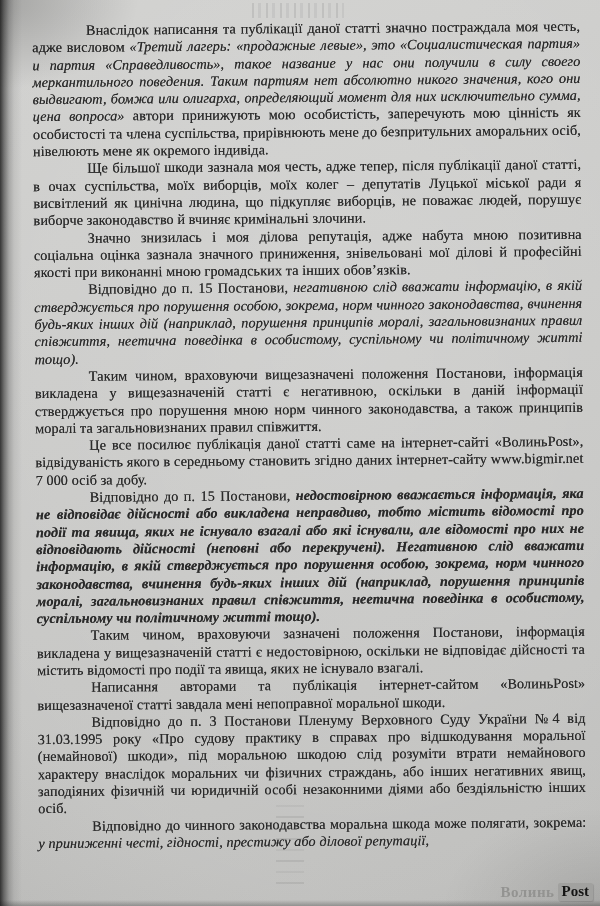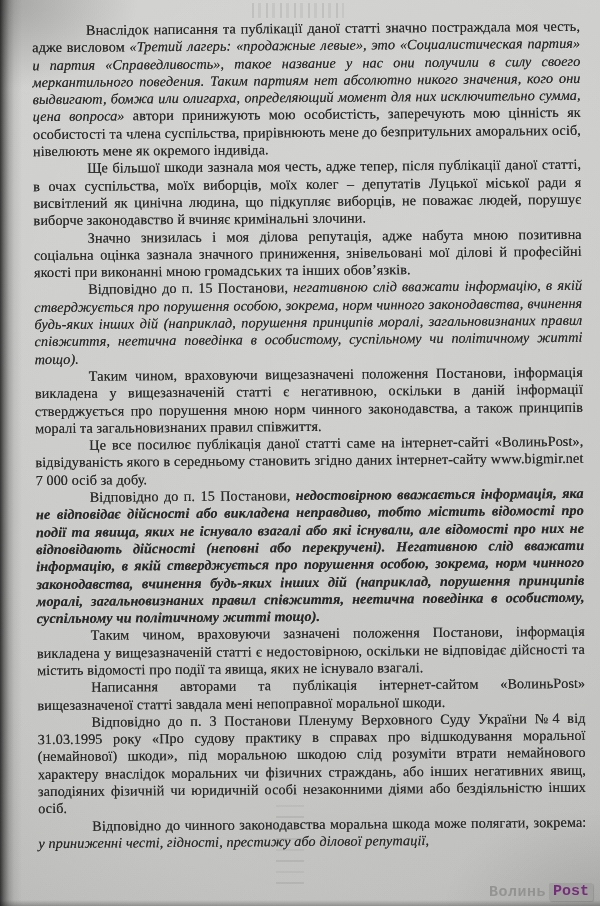--- a/index.html
+++ b/index.html
@@ -102,33 +102,33 @@
   .run-italic { font-style: italic; font-weight: normal; }
   .run-bold-italic { font-style: italic; font-weight: bold; }
 
   .watermark {
     position: absolute;
     right: 7px;
     bottom: 5px;
     display: flex;
     align-items: center;
     gap: 3px;
-    font-family: Liberation Mono, monospace;
+    font-family: Liberation Serif, serif;
     font-weight: bold;
     font-size: 15px;
     opacity: 0.88;
     pointer-events: none;
   }
   .wm-brand {
     color: #8f8f8d;
     letter-spacing: 0.5px;
   }
   .wm-badge {
     background: #a0a09e;
-    color: #701a75;
+    color: #000000;
     padding: 0 4px 1px 4px;
     border-radius: 2px;
     box-shadow: 1px 1px 1px rgba(0,0,0,0.15);
   }
 </style>
 </head>
 <body>
 
 <div class="photo-page">
 

